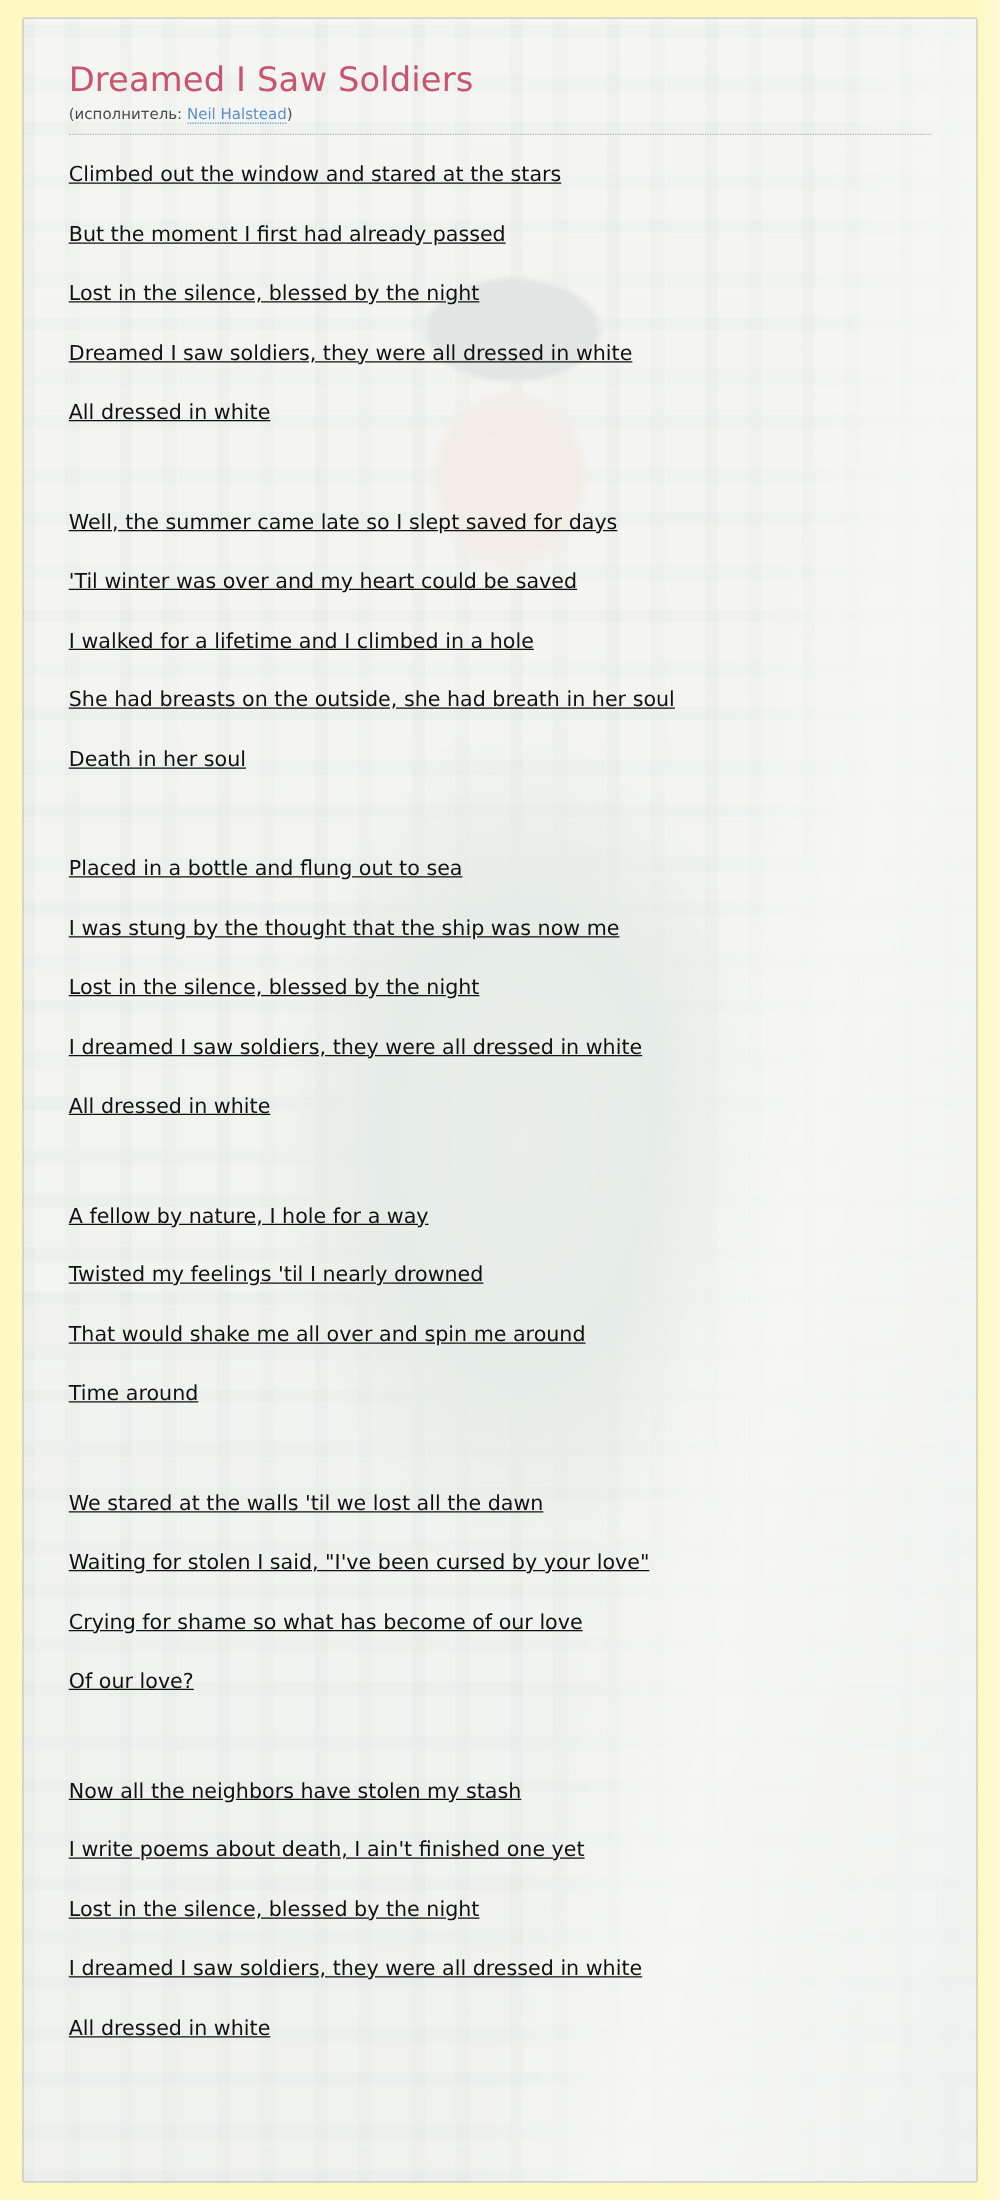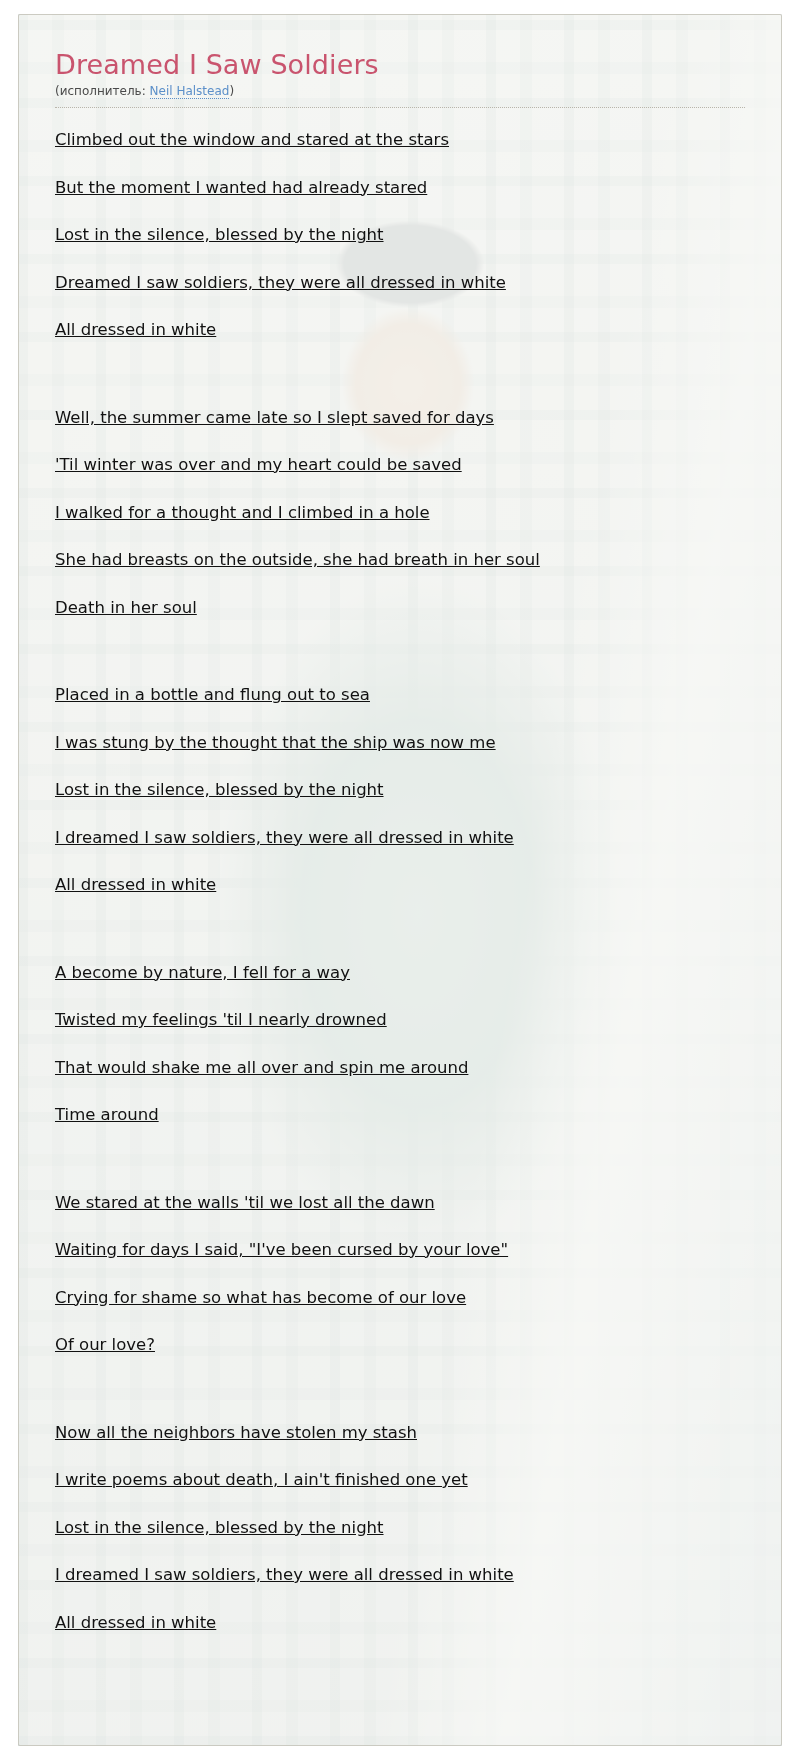--- a/index.html
+++ b/index.html
@@ -12,21 +12,21 @@
     height: 1760px;
     font-family: "DejaVu Sans", "Liberation Sans", sans-serif;
     overflow: hidden;
   }
 
   
   .page {
     position: relative;
     width: 800px;
     height: 1760px;
-    background: #ffffff;
+    background: #fef9c3;
     box-sizing: border-box;
   }
 
   
   .photo-backdrop {
     position: absolute;
     left: 18px;
     top: 14px;
     width: 764px;
     height: 1732px;
@@ -132,44 +132,44 @@
   <div class="lyrics-card">
 
     <h1 class="song-title">Dreamed I Saw Soldiers</h1>
 
     <div class="artist-line">
       <span>(исполнитель: </span><a class="artist-link" href="#">Neil Halstead</a><span>)</span>
     </div>
 
     <div class="lyrics" id="lyrics-body">
         <div class="lyric-line">Climbed out the window and stared at the stars</div>
-        <div class="lyric-line">But the moment I wanted had already stared</div>
+        <div class="lyric-line">But the moment I first had already passed</div>
         <div class="lyric-line">Lost in the silence, blessed by the night</div>
         <div class="lyric-line">Dreamed I saw soldiers, they were all dressed in white</div>
         <div class="lyric-line">All dressed in white</div>
         <div class="lyric-blank"></div>
         <div class="lyric-line">Well, the summer came late so I slept saved for days</div>
         <div class="lyric-line">'Til winter was over and my heart could be saved</div>
-        <div class="lyric-line">I walked for a thought and I climbed in a hole</div>
+        <div class="lyric-line">I walked for a lifetime and I climbed in a hole</div>
         <div class="lyric-line">She had breasts on the outside, she had breath in her soul</div>
         <div class="lyric-line">Death in her soul</div>
         <div class="lyric-blank"></div>
         <div class="lyric-line">Placed in a bottle and flung out to sea</div>
         <div class="lyric-line">I was stung by the thought that the ship was now me</div>
         <div class="lyric-line">Lost in the silence, blessed by the night</div>
         <div class="lyric-line">I dreamed I saw soldiers, they were all dressed in white</div>
         <div class="lyric-line">All dressed in white</div>
         <div class="lyric-blank"></div>
-        <div class="lyric-line">A become by nature, I fell for a way</div>
+        <div class="lyric-line">A fellow by nature, I hole for a way</div>
         <div class="lyric-line">Twisted my feelings 'til I nearly drowned</div>
         <div class="lyric-line">That would shake me all over and spin me around</div>
         <div class="lyric-line">Time around</div>
         <div class="lyric-blank"></div>
         <div class="lyric-line">We stared at the walls 'til we lost all the dawn</div>
-        <div class="lyric-line">Waiting for days I said, "I've been cursed by your love"</div>
+        <div class="lyric-line">Waiting for stolen I said, "I've been cursed by your love"</div>
         <div class="lyric-line">Crying for shame so what has become of our love</div>
         <div class="lyric-line">Of our love?</div>
         <div class="lyric-blank"></div>
         <div class="lyric-line">Now all the neighbors have stolen my stash</div>
         <div class="lyric-line">I write poems about death, I ain't finished one yet</div>
         <div class="lyric-line">Lost in the silence, blessed by the night</div>
         <div class="lyric-line">I dreamed I saw soldiers, they were all dressed in white</div>
         <div class="lyric-line">All dressed in white</div>
       </div>
 

